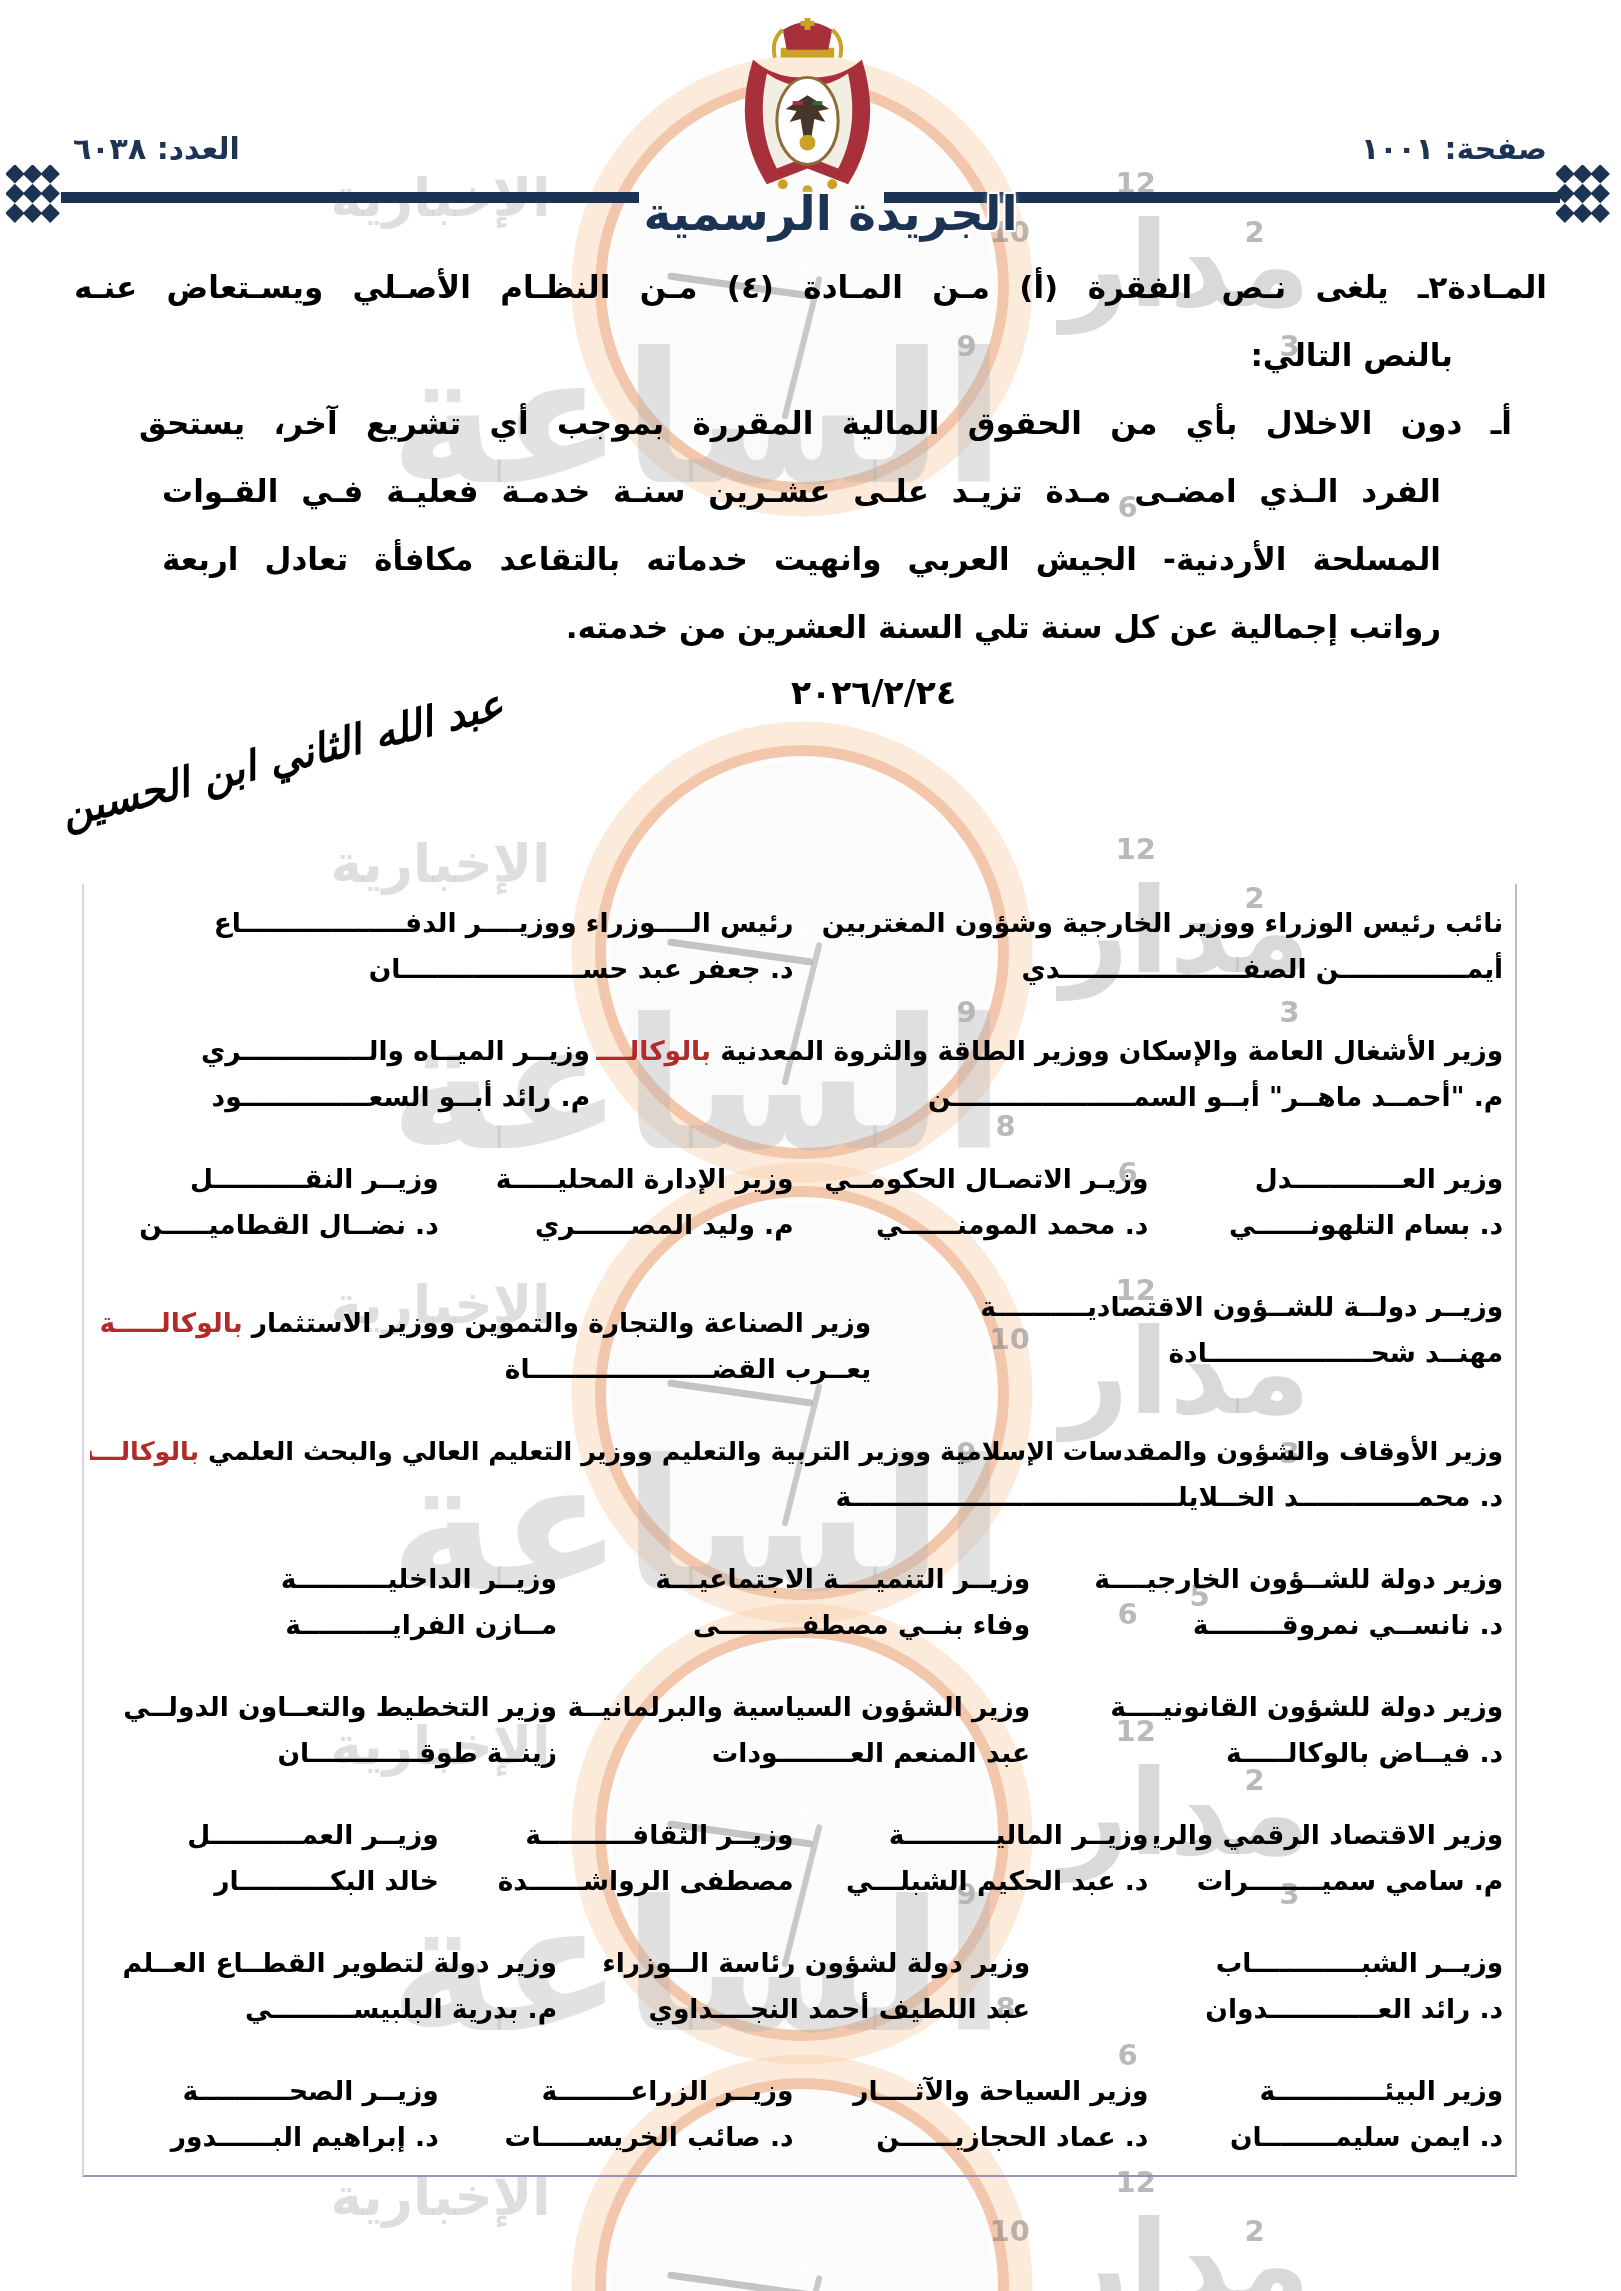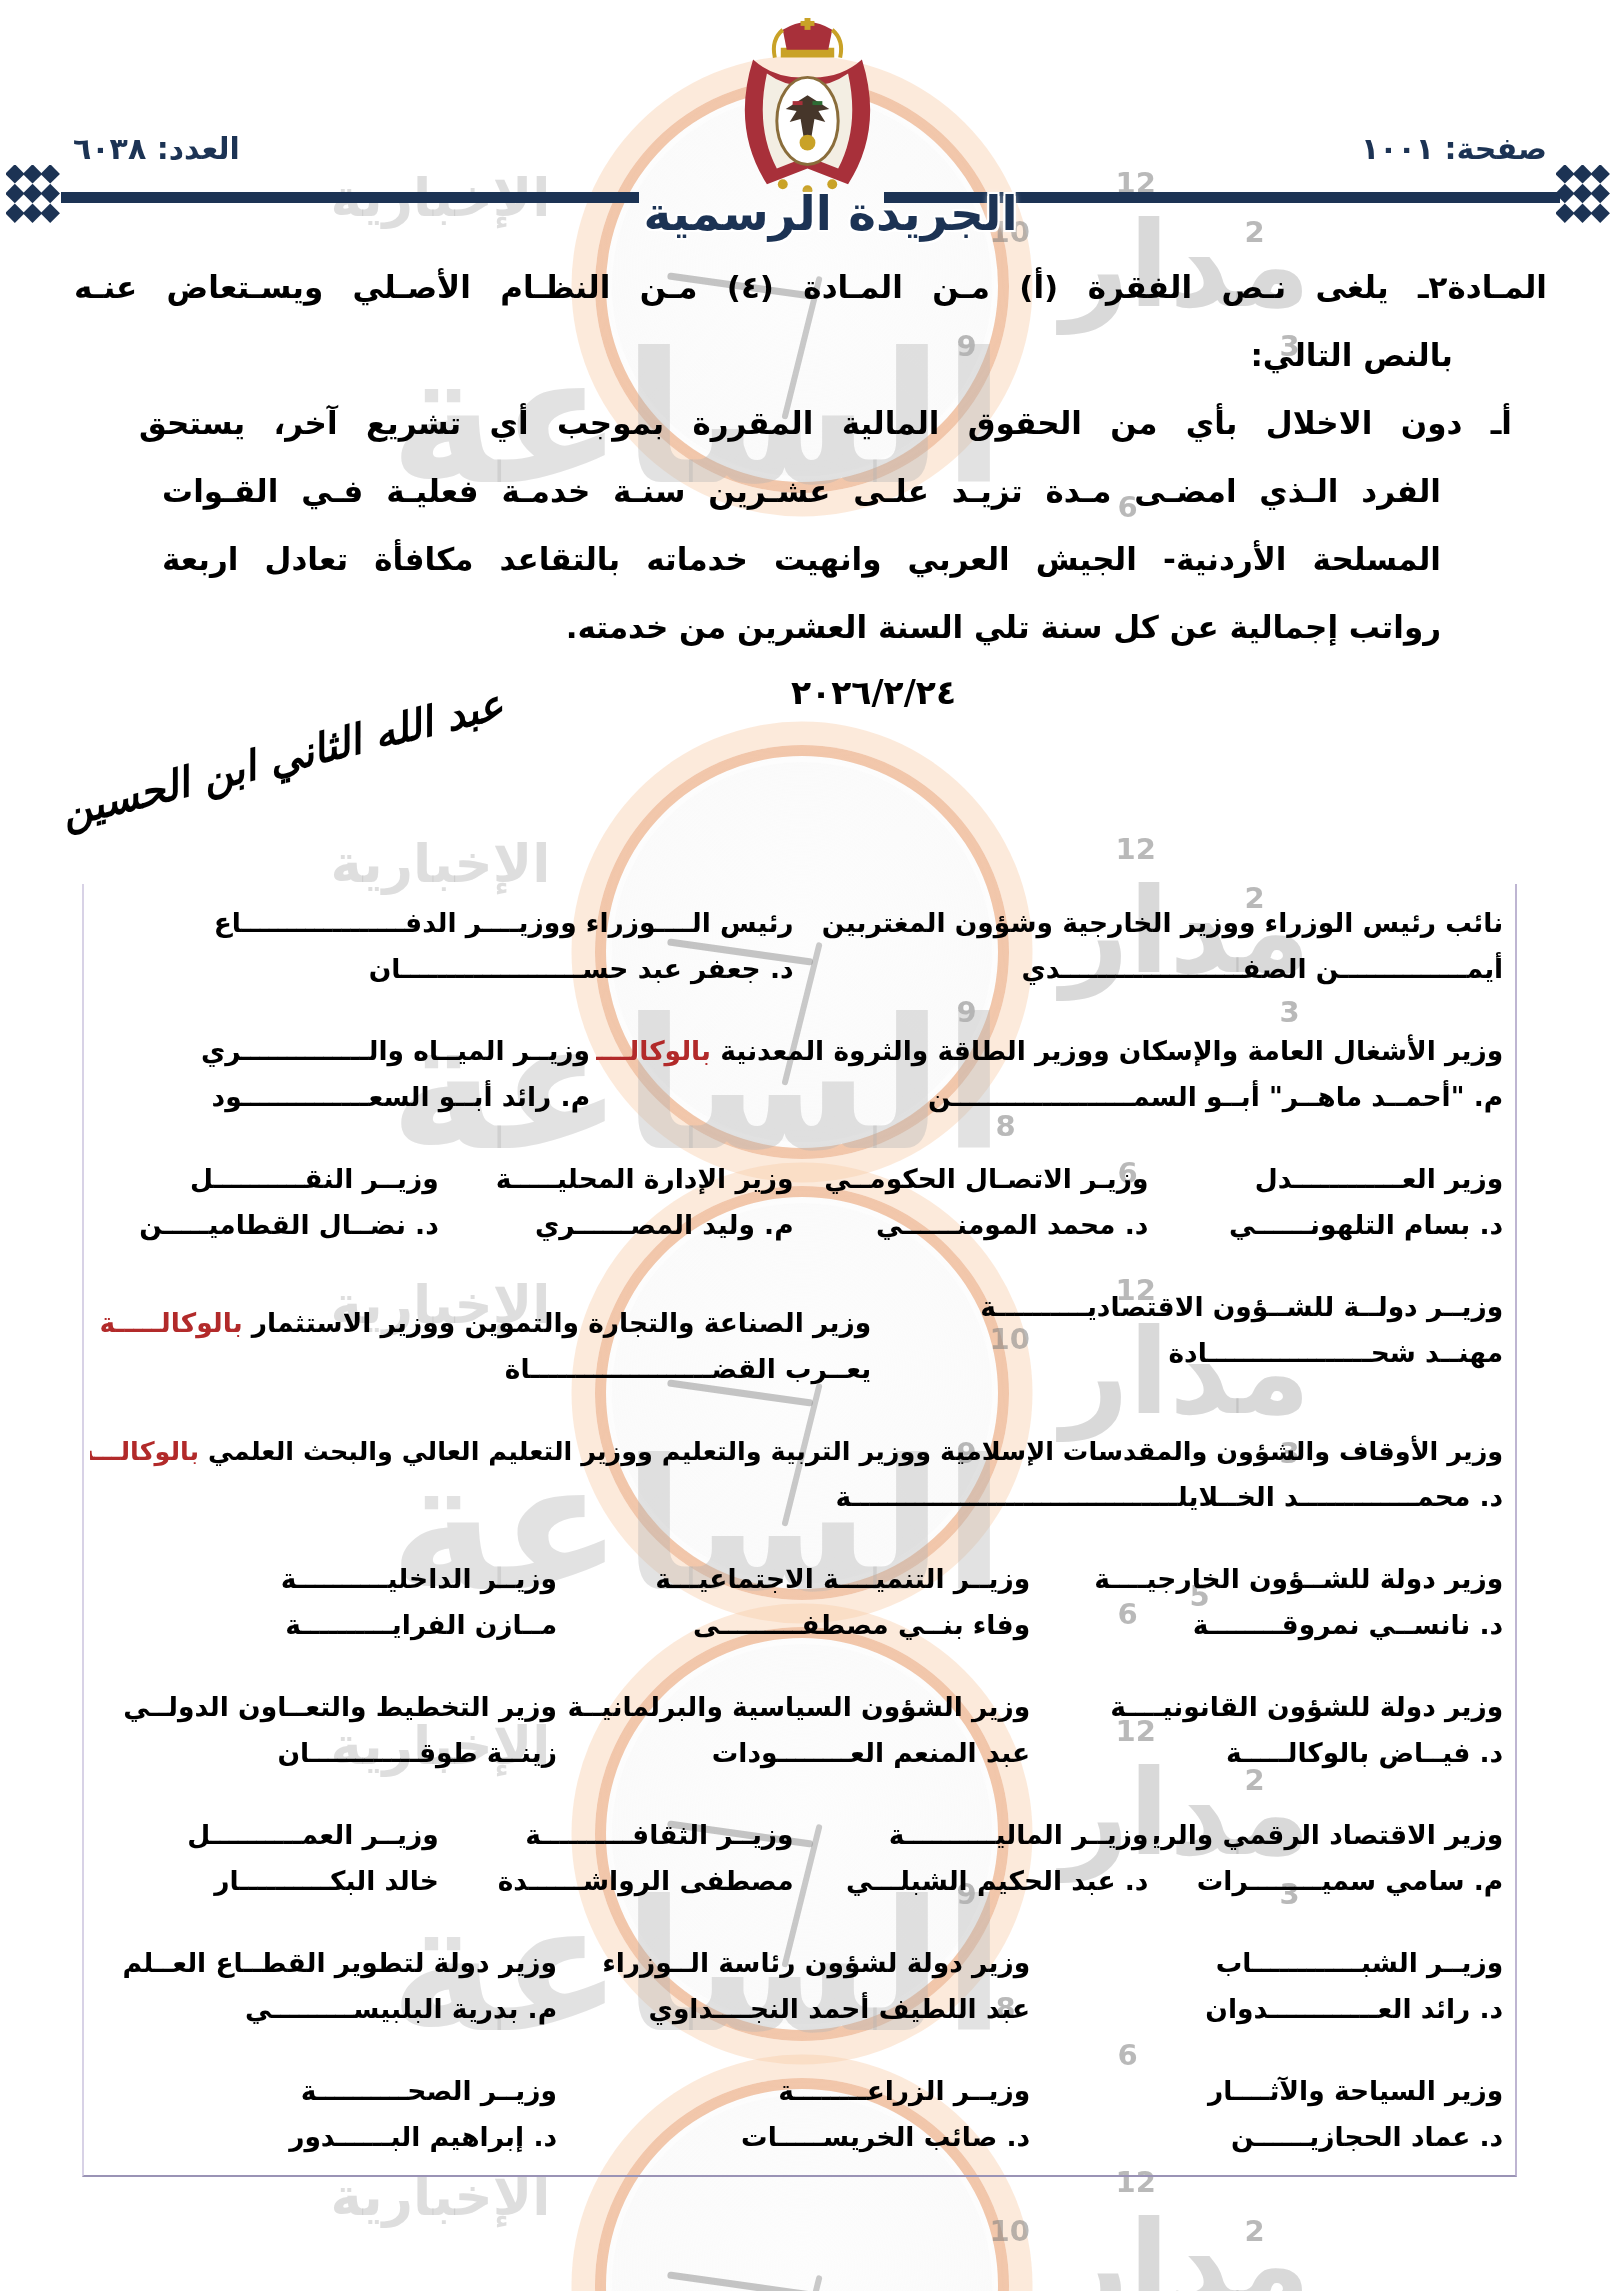--- a/index.html
+++ b/index.html
@@ -325,20 +325,24 @@
         <div class="mname">عبد اللطيف أحمد النجــــداوي</div>
       </div>
       <div class="mcell">
         <div class="mtitle"><span>وزير دولة لتطوير القطــاع العــلم</span></div>
         <div class="mname">م. بدرية البلبيســـــــــي</div>
       </div>
     </div>
 
     <div class="mrow" style="margin-bottom:9.8px;">
       <div class="mcell">
+        <div class="mtitle"><span>وزير البيئــــــــــــة</span></div>
+        <div class="mname">د. ايمن سليمــــــــان</div>
+      </div>
+      <div class="mcell">
         <div class="mtitle"><span>وزير السياحة والآثــــار</span></div>
         <div class="mname">د. عماد الحجازيــــــن</div>
       </div>
       <div class="mcell">
         <div class="mtitle"><span>وزيــر الزراعــــــــة</span></div>
         <div class="mname">د. صائب الخريســـــات</div>
       </div>
       <div class="mcell">
         <div class="mtitle"><span>وزيــر الصحــــــــــة</span></div>
         <div class="mname">د. إبراهيم البــــــدور</div>

